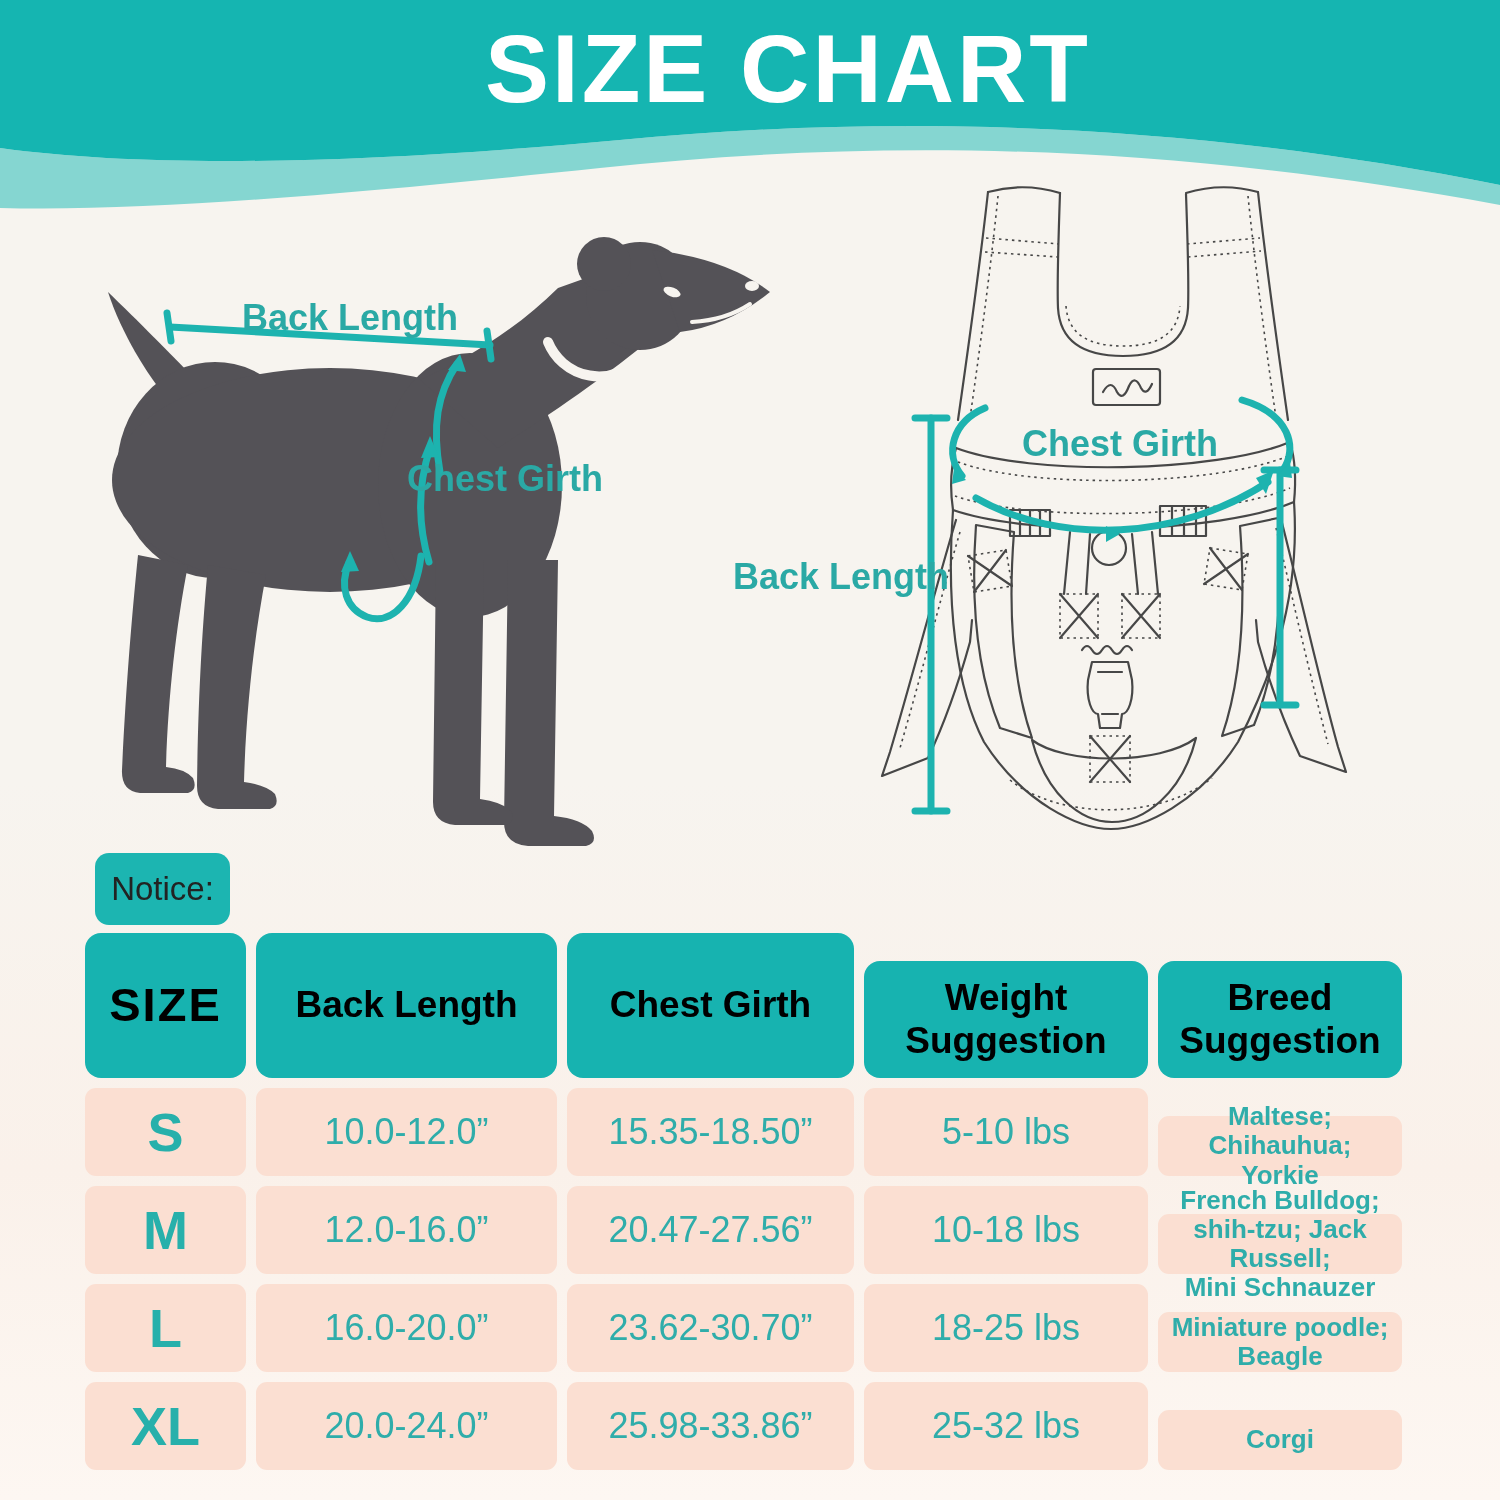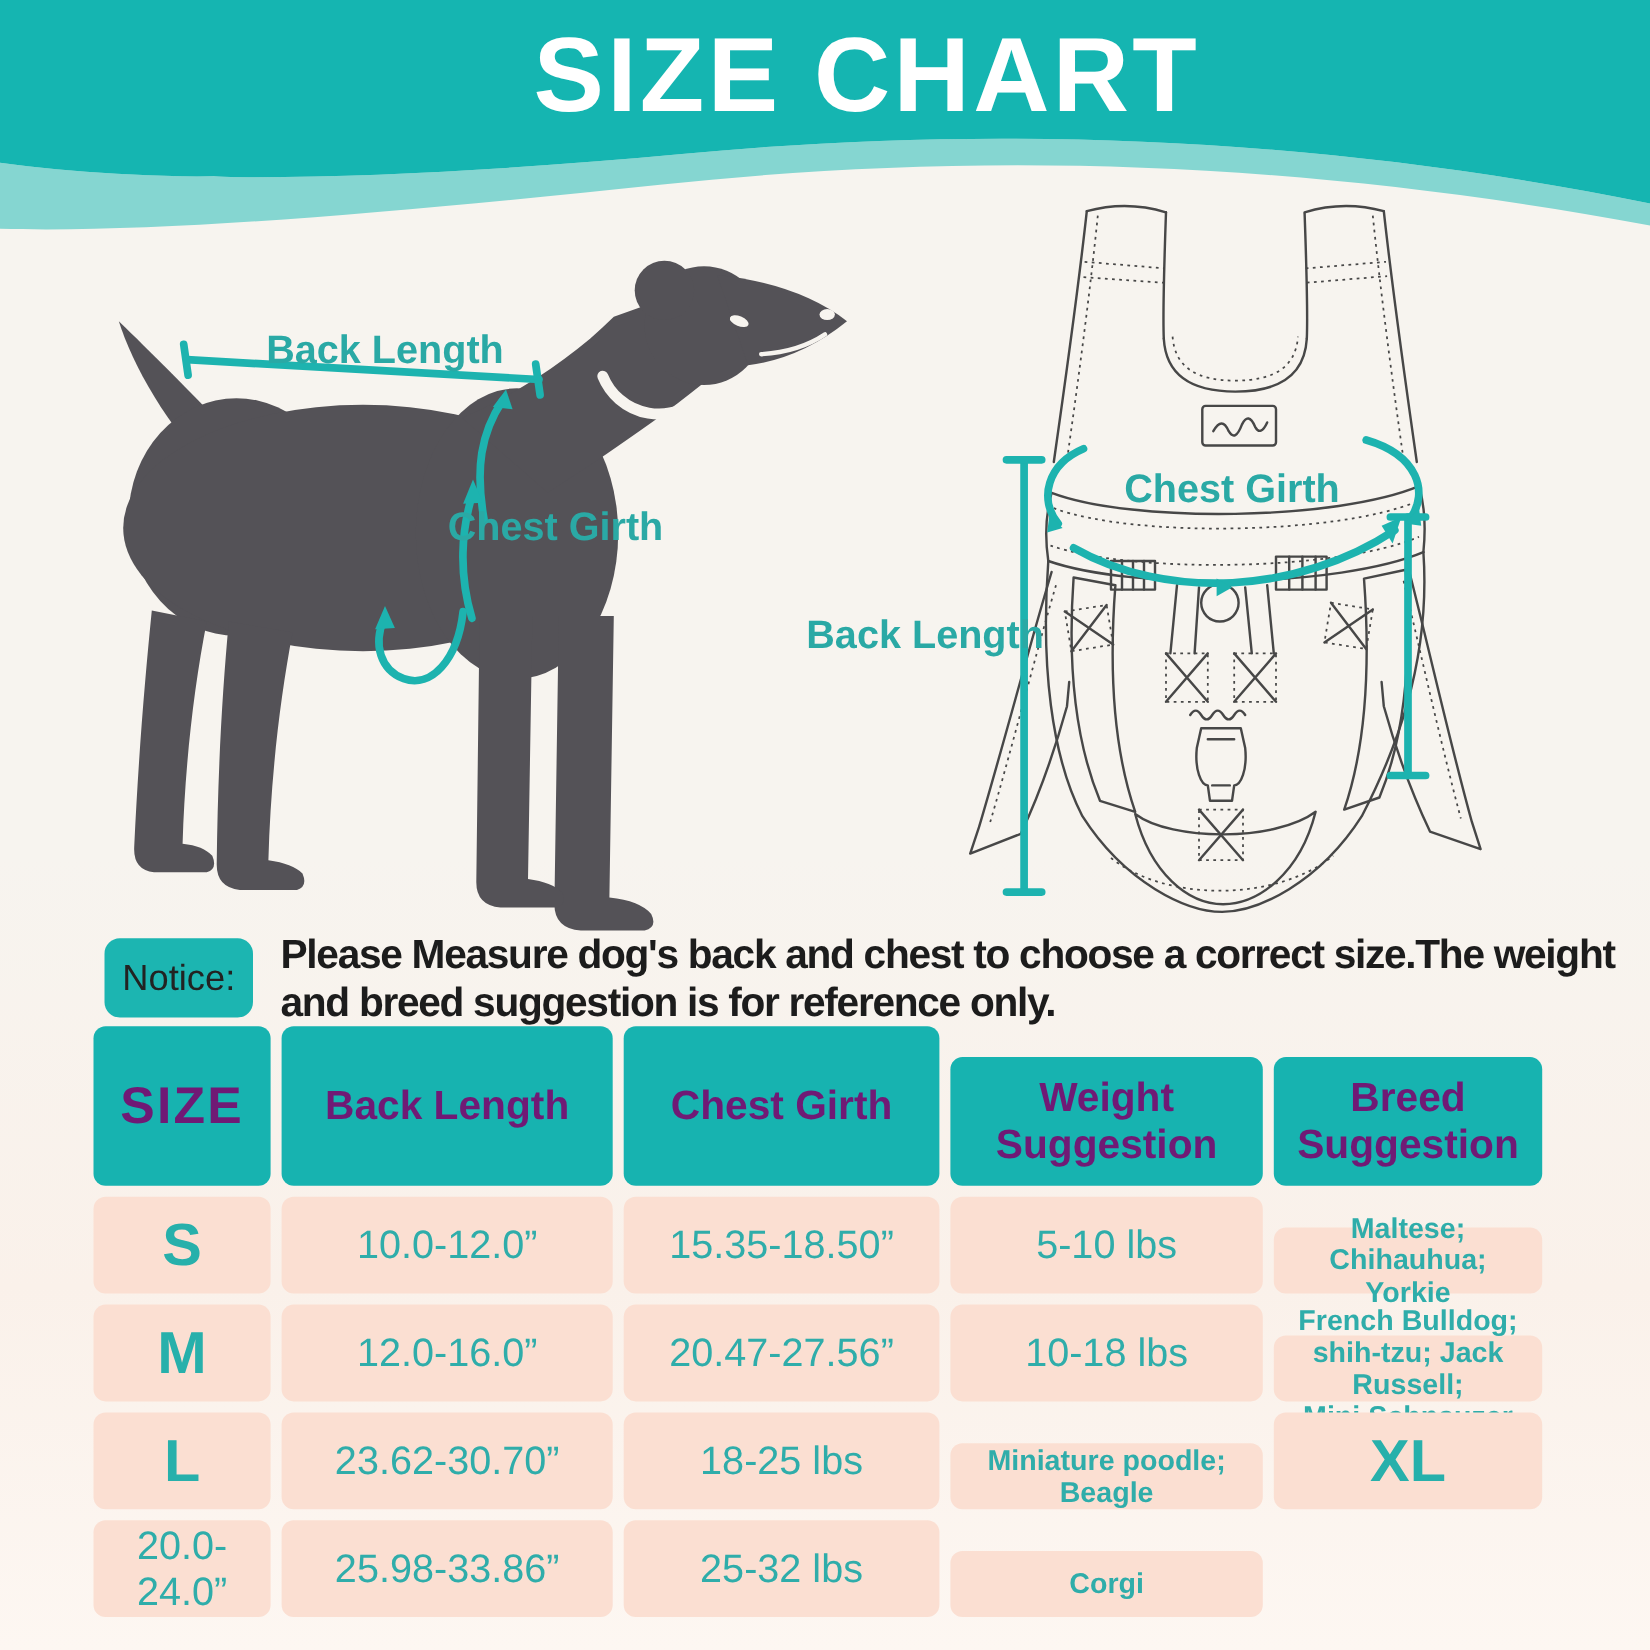--- a/index.html
+++ b/index.html
@@ -32,21 +32,21 @@
     position:absolute;left:85px;top:933px;
     display:grid;
     grid-template-columns:161px 301px 287px 284px 244px;
     grid-template-rows:145px 88px 88px 88px 88px;
     gap:10px;
   }
   .cell{
     border-radius:11px;display:flex;align-items:center;justify-content:center;
     text-align:center;
   }
-  .cell.head{background:#17b3b0;color:#701a75;font-size:37px;font-weight:700;line-height:1.15;}
+  .cell.head{background:#17b3b0;color:#000000;font-size:37px;font-weight:700;line-height:1.15;border-radius:16px;}
   .cell.head.size-head{font-size:47px;font-weight:800;letter-spacing:2px;}
   .cell.data{background:#fbdfd2;color:#2fadaa;font-size:36px;font-weight:400;}
   .cell.size-letter{font-size:54px;font-weight:800;color:#27b0ab;}
   .cell.breed{font-size:26px;font-weight:600;line-height:1.12;}
   .preline{white-space:pre-line;margin-top:28px;}
   svg .ln{stroke:#474747;stroke-width:2.2;fill:none;stroke-linecap:round;stroke-linejoin:round;}
   svg .dot{stroke:#474747;stroke-width:1.6;fill:none;stroke-dasharray:2.5 4;}
   svg .teal{stroke:#1db3af;stroke-width:7;fill:none;stroke-linecap:round;}
   svg .tealfill{fill:#1db3af;stroke:none;}
 </style>
@@ -190,22 +190,20 @@
       <polygon class="tealfill" points="246,346 260,354 246,362"></polygon>
     </g>
   </svg>
 
   <div class="measure-label" style="left:350px;top:297px;">Back Length</div>
   <div class="measure-label" style="left:505px;top:458px;">Chest Girth</div>
   <div class="measure-label" style="left:1120px;top:423px;">Chest Girth</div>
   <div class="measure-label" style="left:841px;top:556px;">Back Length</div>
 
   <div class="notice-chip">Notice:</div>
-  <div class="notice-text">Please Measure dog's back and chest to choose a correct size.The weight
-and breed suggestion is for reference only.</div>
 
   <div class="size-table">
     <div class="cell head size-head">SIZE</div>
     <div class="cell head">Back Length</div>
     <div class="cell head">Chest Girth</div>
     <div class="cell head preline">Weight
 Suggestion</div>
     <div class="cell head preline">Breed
 Suggestion</div>
 
@@ -218,20 +216,21 @@
 
     <div class="cell data size-letter">M</div>
     <div class="cell data">12.0-16.0”</div>
     <div class="cell data">20.47-27.56”</div>
     <div class="cell data">10-18 lbs</div>
     <div class="cell data breed preline">French Bulldog;
 shih-tzu; Jack Russell;
 Mini Schnauzer</div>
 
     <div class="cell data size-letter">L</div>
+    <div class="cell data">16.0-20.0”</div>
     <div class="cell data">23.62-30.70”</div>
     <div class="cell data">18-25 lbs</div>
     <div class="cell data breed preline">Miniature poodle;
 Beagle</div>
 
     <div class="cell data size-letter">XL</div>
     <div class="cell data">20.0-24.0”</div>
     <div class="cell data">25.98-33.86”</div>
     <div class="cell data">25-32 lbs</div>
     <div class="cell data breed preline">Corgi</div>

